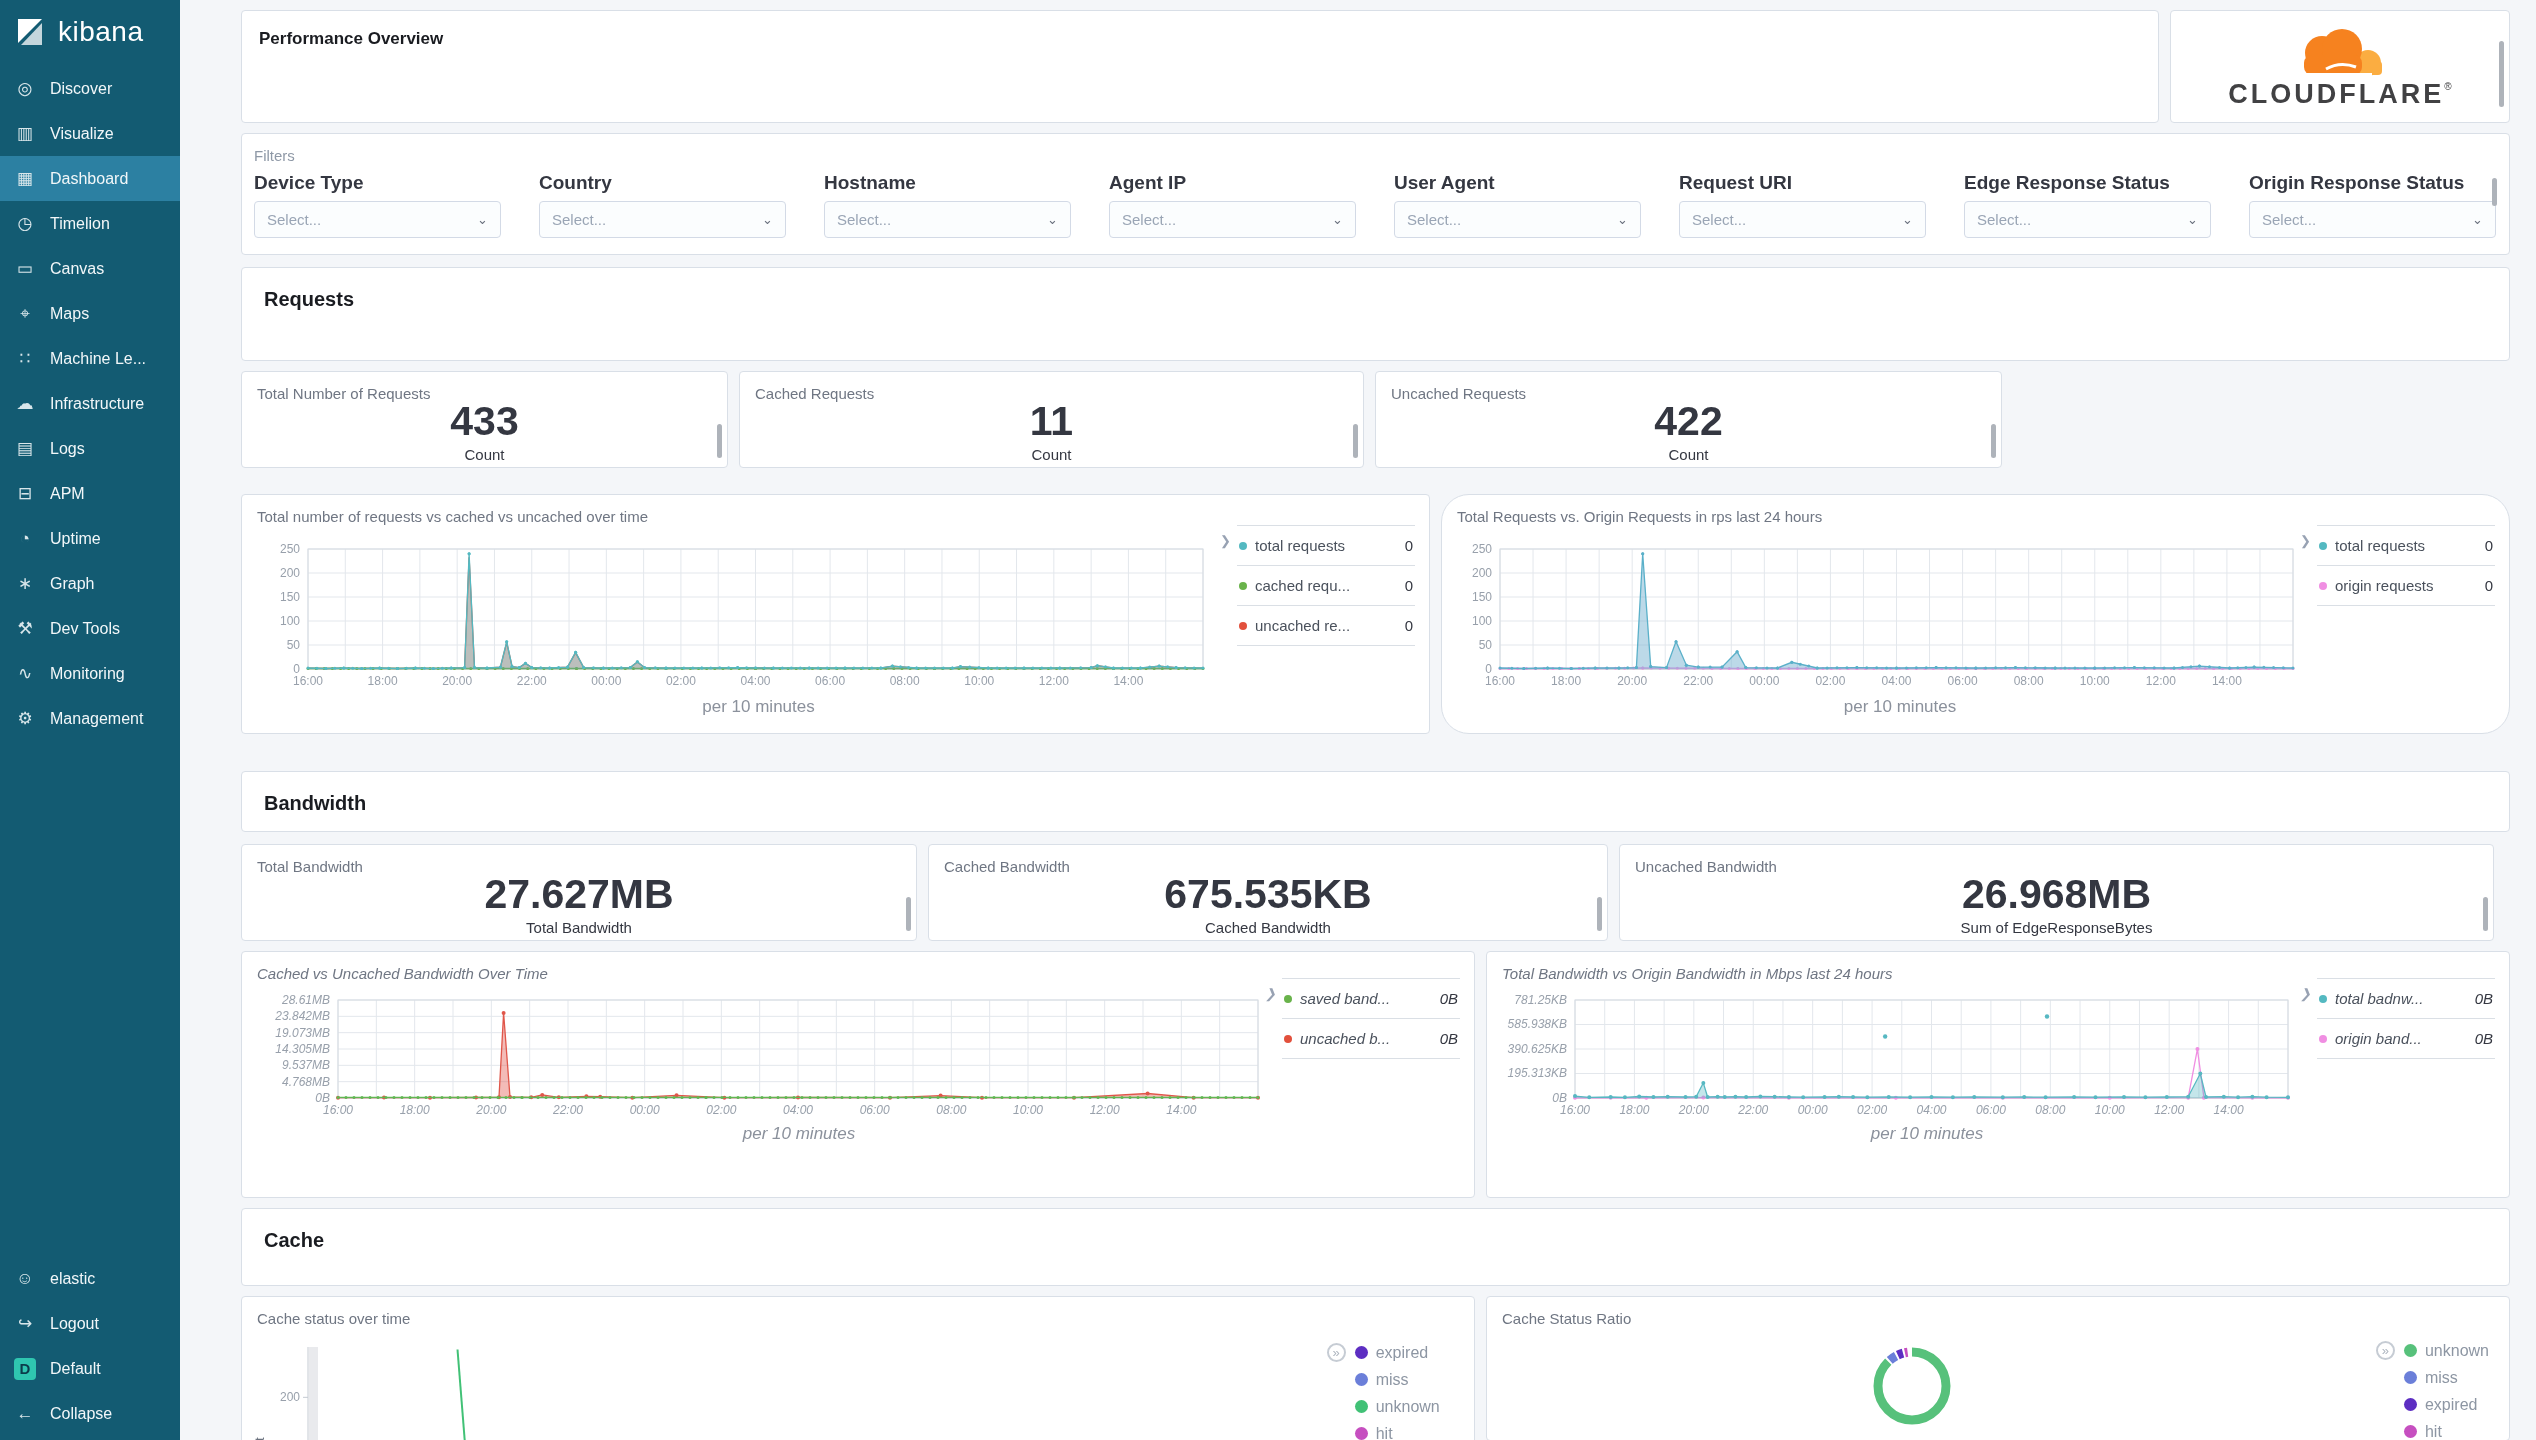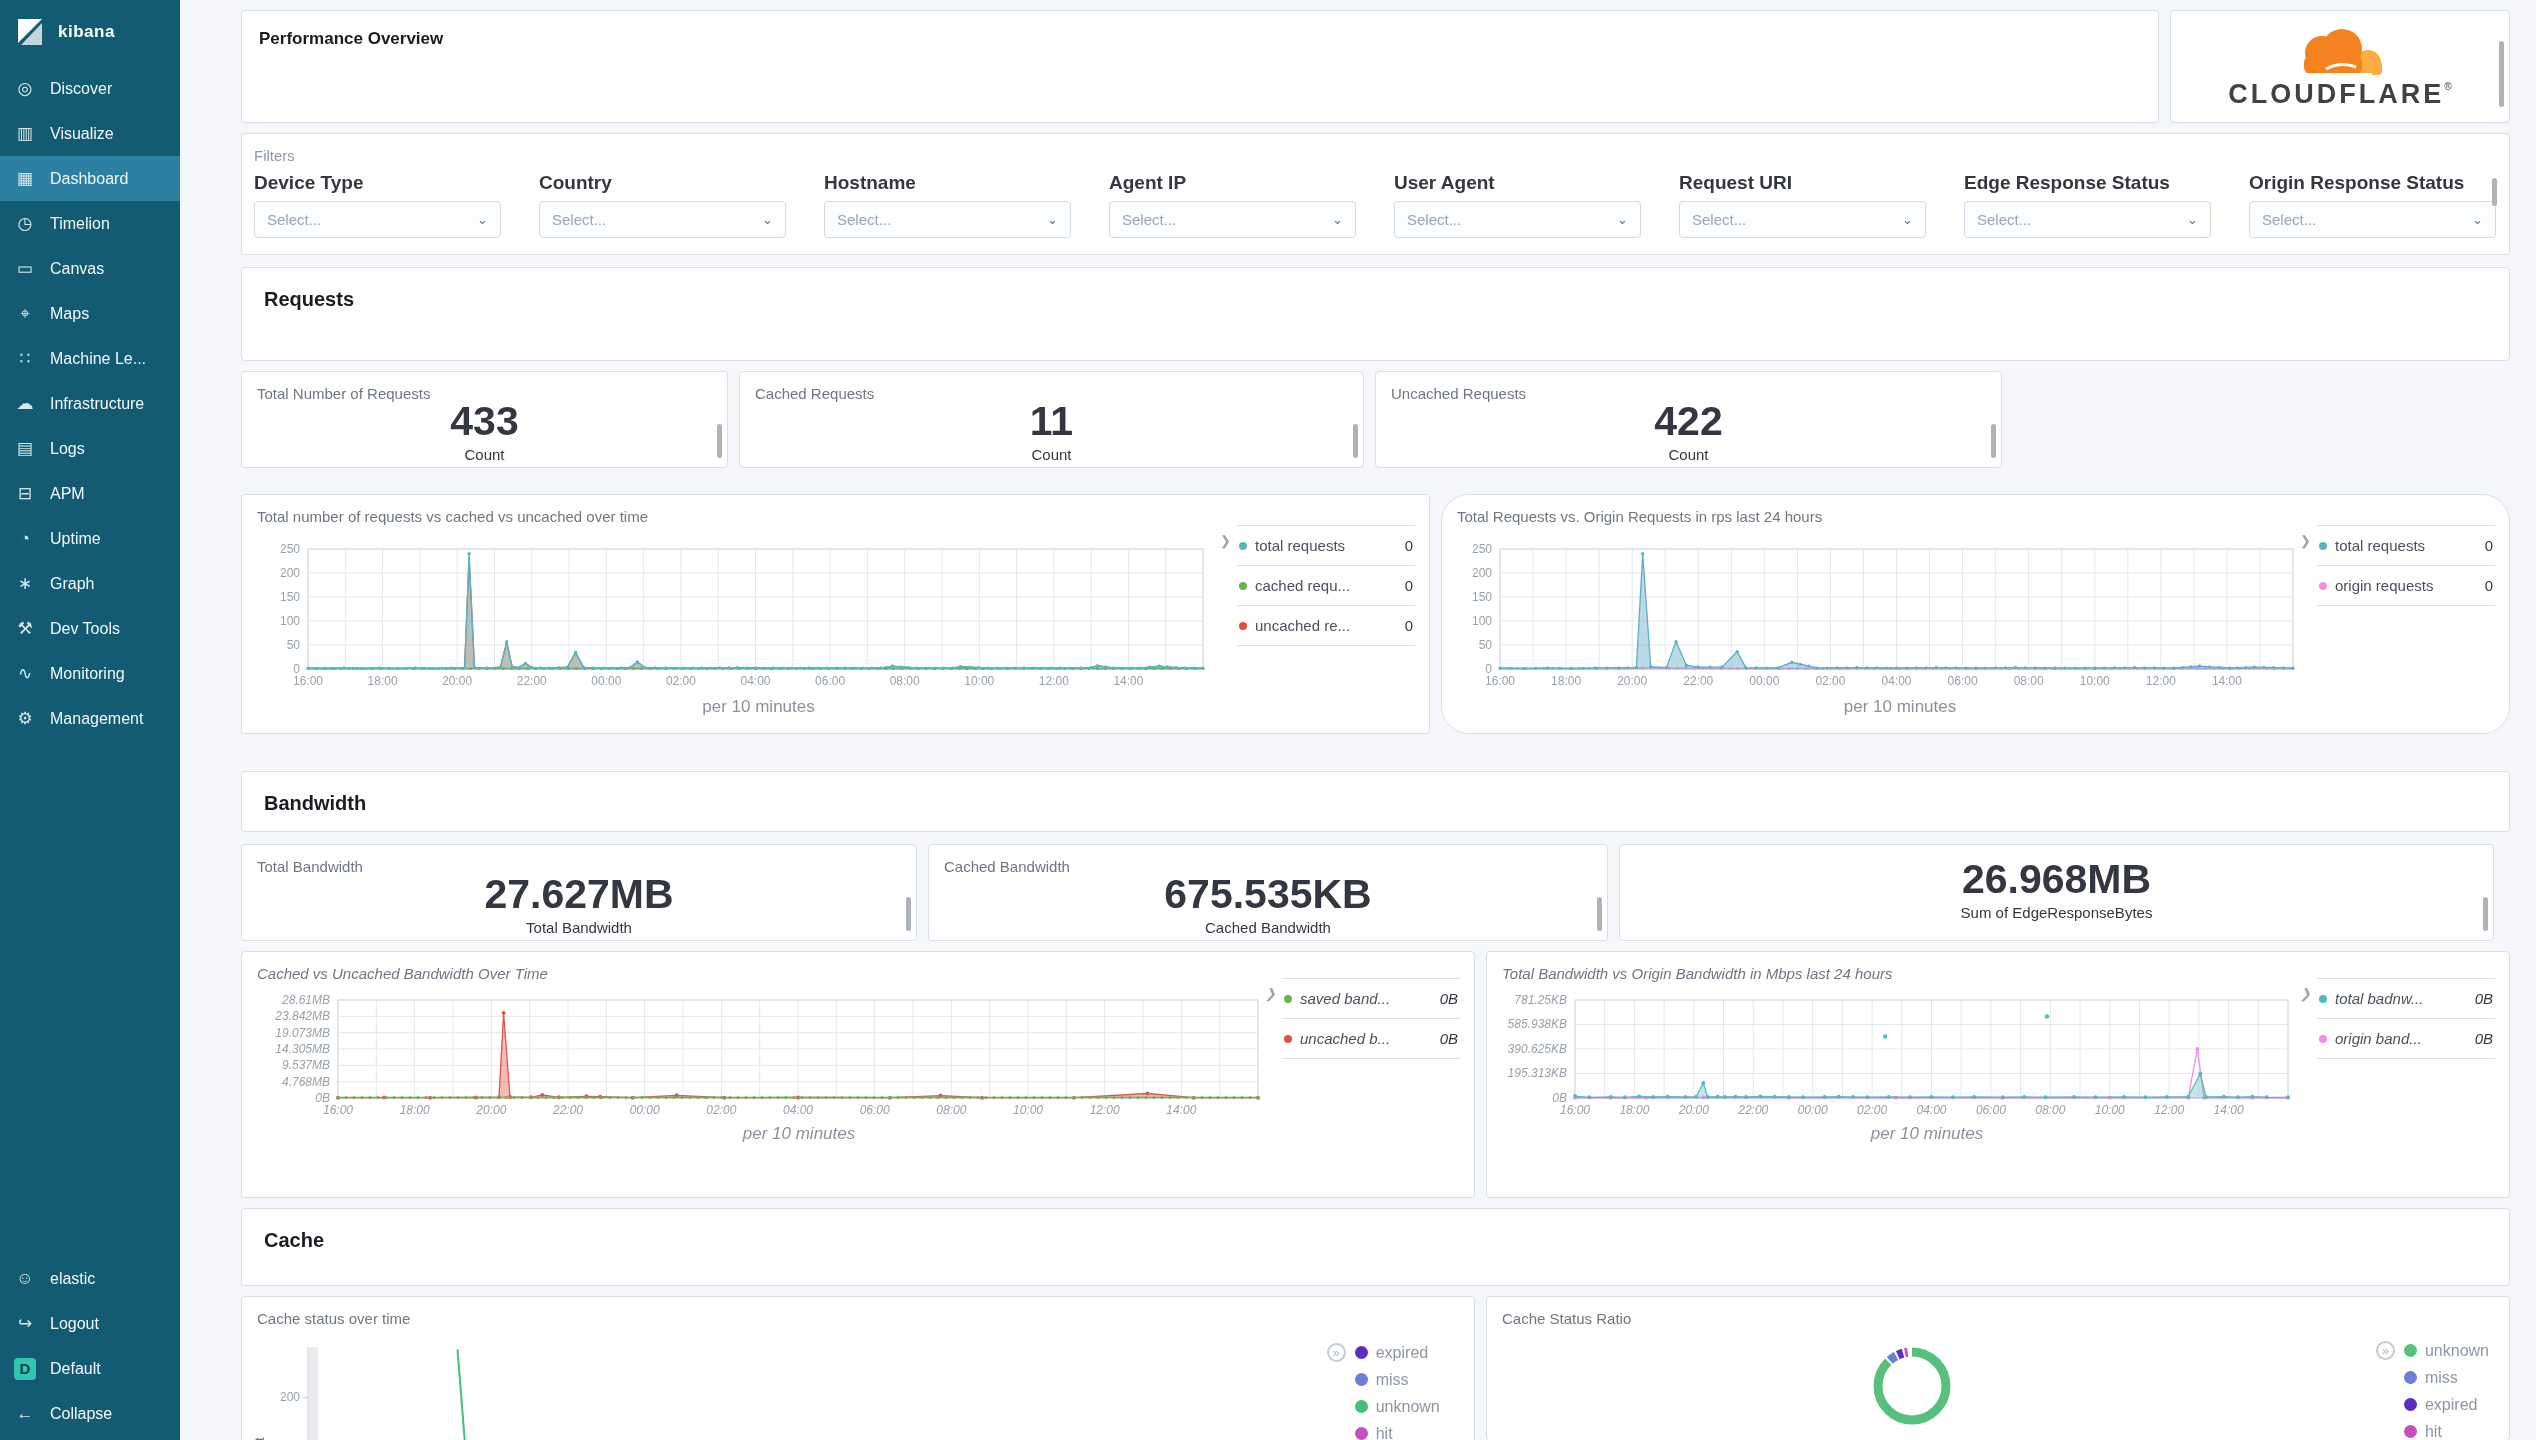--- a/index.html
+++ b/index.html
@@ -1,21 +1,21 @@
 <!DOCTYPE html>
 <html><head>
 <meta charset="utf-8">
 <style>
   html,body{margin:0;padding:0;background:#e8ebf0;}
   *{box-sizing:border-box;font-family:"Liberation Sans",sans-serif;}
   .app{position:relative;width:2536px;height:1440px;background:#f4f6f9;overflow:hidden;}
   
   .sidebar{position:absolute;left:0;top:0;width:180px;height:1440px;background:#135b72;color:#fff;z-index:5;display:flex;flex-direction:column;}
   .nav-logo{display:flex;align-items:center;gap:12px;padding:16px 14px 18px 14px;}
-  .nav-logo-text{font-size:17px;font-weight:bold;color:#fff;letter-spacing:.5px;}
+  .nav-logo-text{font-size:28px;font-weight:normal;color:#fff;letter-spacing:.5px;}
   .nav-items{flex:0 0 auto;}
   .nav-item{display:flex;align-items:center;gap:14px;height:45px;padding:0 14px;cursor:pointer;color:#f2f7f9;font-size:16px;}
   .nav-item.active{background:#2c80a2;}
   .nav-icon{width:22px;text-align:center;font-size:17px;color:#d8e6ea;flex:0 0 22px;}
   .nav-spacer{flex:1 1 auto;}
   .nav-bottom{padding-bottom:4px;}
   .badge-d{width:22px;height:22px;border-radius:4px;background:#2fc6b0;color:#0b3c4a;font-weight:bold;font-size:15px;display:flex;align-items:center;justify-content:center;flex:0 0 22px;}
   
   .content{position:absolute;left:180px;top:0;width:2356px;height:1440px;padding:0 26px 0 61px;overflow:hidden;}
   .row{display:flex;gap:11px;}
@@ -931,20 +931,21 @@
         </div>
         <div class="panel metric-panel" style="width: 680px; flex: 0 0 680px;">
           <div class="vis-title">Cached Bandwidth</div>
           <div class="metric-center">
             <div class="metric-value">675.535KB</div>
             <div class="metric-label">Cached Bandwidth</div>
           </div>
           <div class="scroll-thumb" style="top: 52px; height: 34px;"></div>
         </div>
         <div class="panel metric-panel" style="width: 875px; flex: 0 0 875px;">
+          <div class="vis-title">Uncached Bandwidth</div>
           <div class="metric-center">
             <div class="metric-value">26.968MB</div>
             <div class="metric-label">Sum of EdgeResponseBytes</div>
           </div>
           <div class="scroll-thumb" style="top: 52px; height: 34px;"></div>
         </div>
       </div>
 
     <div class="row" style="margin-top:10px;height:247px;font-style:italic;">
       <div class="panel chart-panel" style="width:1234px;">

